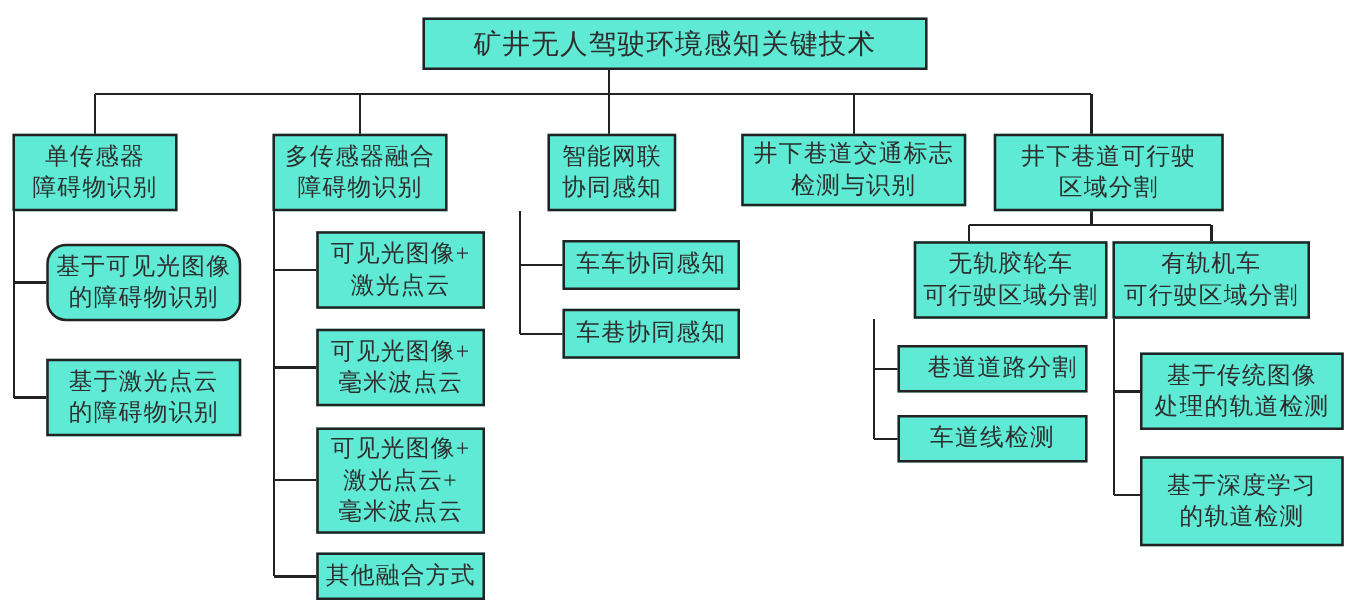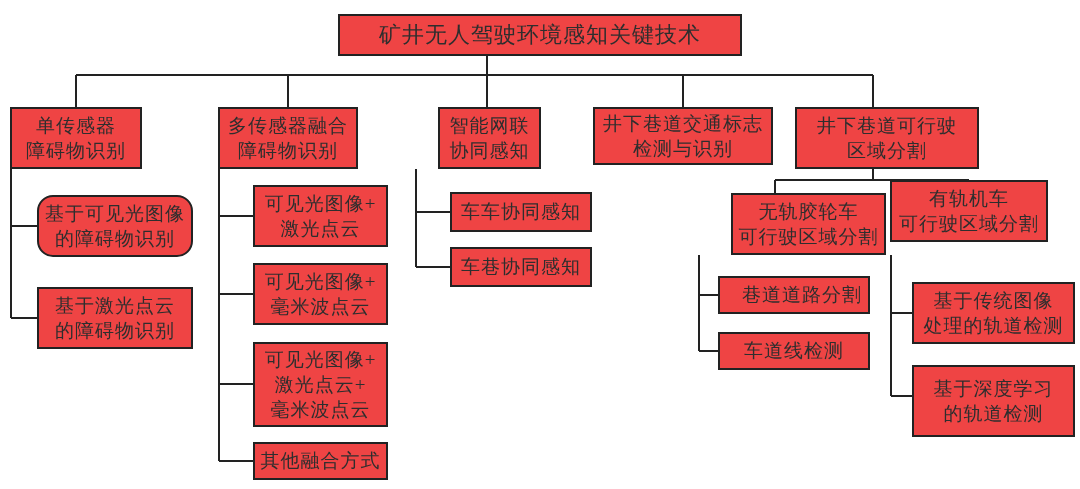--- a/index.html
+++ b/index.html
@@ -18,21 +18,21 @@
   .connector-layer {
     position: absolute;
     left: 0;
     top: 0;
     width: 1080px;
     height: 489px;
   }
   .node {
     position: absolute;
     box-sizing: border-box;
-    background: #ef4444;
+    background: #5eead4;
     border: 2px solid #222222;
     display: flex;
     flex-direction: column;
     align-items: center;
     justify-content: center;
     text-align: center;
     color: #2e2e2e;
     letter-spacing: 1px;
     line-height: 1.32;
     white-space: nowrap;
@@ -125,21 +125,21 @@
     <div class="node" style="left: 450px; top: 192px; width: 142px; height: 40px; font-size: 19px; border-color: rgb(34, 34, 34); color: rgb(46, 46, 46);">
       <span class="node-line">车车协同感知</span>
     </div>
     <div class="node" style="left: 450px; top: 247px; width: 142px; height: 40px; font-size: 19px; border-color: rgb(34, 34, 34); color: rgb(46, 46, 46);">
       <span class="node-line">车巷协同感知</span>
     </div>
     <div class="node" style="left: 731px; top: 193px; width: 155px; height: 62px; font-size: 19px; border-color: rgb(34, 34, 34); color: rgb(46, 46, 46);">
       <span class="node-line">无轨胶轮车</span>
       <span class="node-line">可行驶区域分割</span>
     </div>
-    <div class="node" style="left: 890px; top: 180px; width: 158px; height: 62px; font-size: 19px; border-color: rgb(34, 34, 34); color: rgb(46, 46, 46);">
+    <div class="node" style="left: 890px; top: 193px; width: 158px; height: 62px; font-size: 19px; border-color: rgb(34, 34, 34); color: rgb(46, 46, 46);">
       <span class="node-line">有轨机车</span>
       <span class="node-line">可行驶区域分割</span>
     </div>
     <div class="node" style="left: 718px; top: 276px; width: 152px; height: 38px; font-size: 19px; border-color: rgb(34, 34, 34); color: rgb(46, 46, 46); padding-left: 16px;">
       <span class="node-line">巷道道路分割</span>
     </div>
     <div class="node" style="left: 718px; top: 332px; width: 152px; height: 38px; font-size: 19px; border-color: rgb(34, 34, 34); color: rgb(46, 46, 46);">
       <span class="node-line">车道线检测</span>
     </div>
     <div class="node" style="left: 912px; top: 282px; width: 163px; height: 62px; font-size: 19px; border-color: rgb(34, 34, 34); color: rgb(46, 46, 46);">

